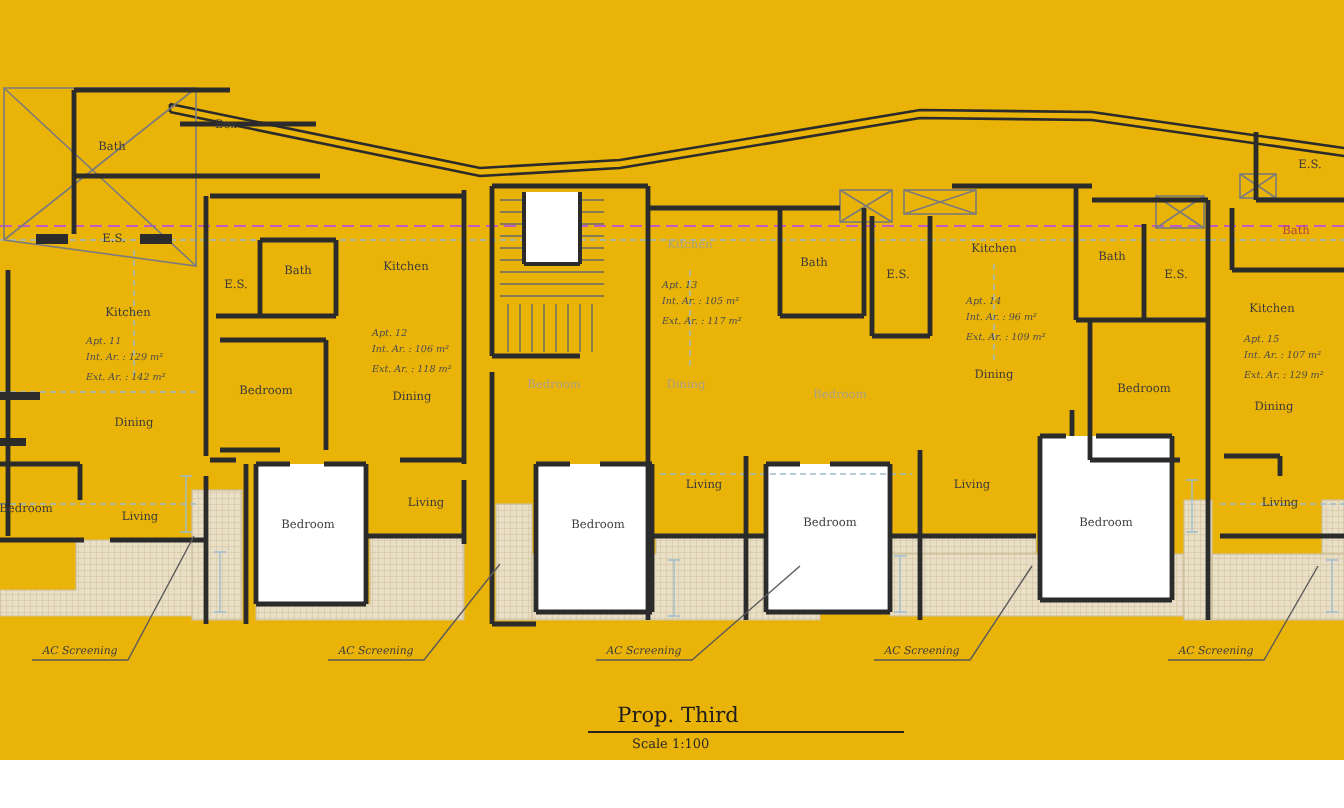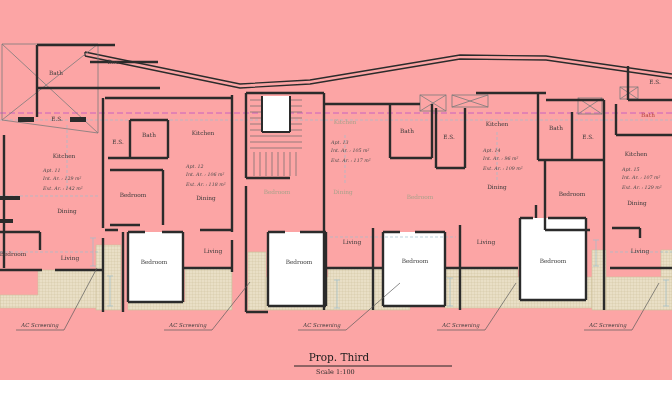--- a/index.html
+++ b/index.html
@@ -1,17 +1,17 @@
 <!DOCTYPE html>
 <html style="--wall: #2b2b2b; --dim: #9fbecd; --section: #c45ac4; --hatch_fill: #e9dfc6; --hatch_line: #cdbf9a; --text: #3a3a3a; --faded: #a8a18a; --red: #b5443c;"><head>
 <meta charset="utf-8">
 <style>
   html,body{margin:0;padding:0;background:#ffffff;}
   .sheet{
-    position:relative;width:672px;height:380px;background:#fca5a5;overflow:hidden;
+    position:relative;width:672px;height:380px;background:#eab308;overflow:hidden;
     font-family:"DejaVu Serif",serif;
   }
   svg{display:block;}
   
   .wall{stroke:var(--wall,#2b2b2b);stroke-width:2.4;fill:none;}
   .slope{stroke:var(--wall,#2b2b2b);stroke-width:1.3;fill:none;}
   .xbox{stroke:#7b7b7b;stroke-width:0.8;fill:none;}
   .stair{stroke:#6a6a6a;stroke-width:0.7;fill:none;}
   .stairwall{stroke:var(--wall,#2b2b2b);stroke-width:2;fill:none;}
   .dim{stroke:var(--dim,#9fbecd);stroke-width:0.7;fill:none;}

